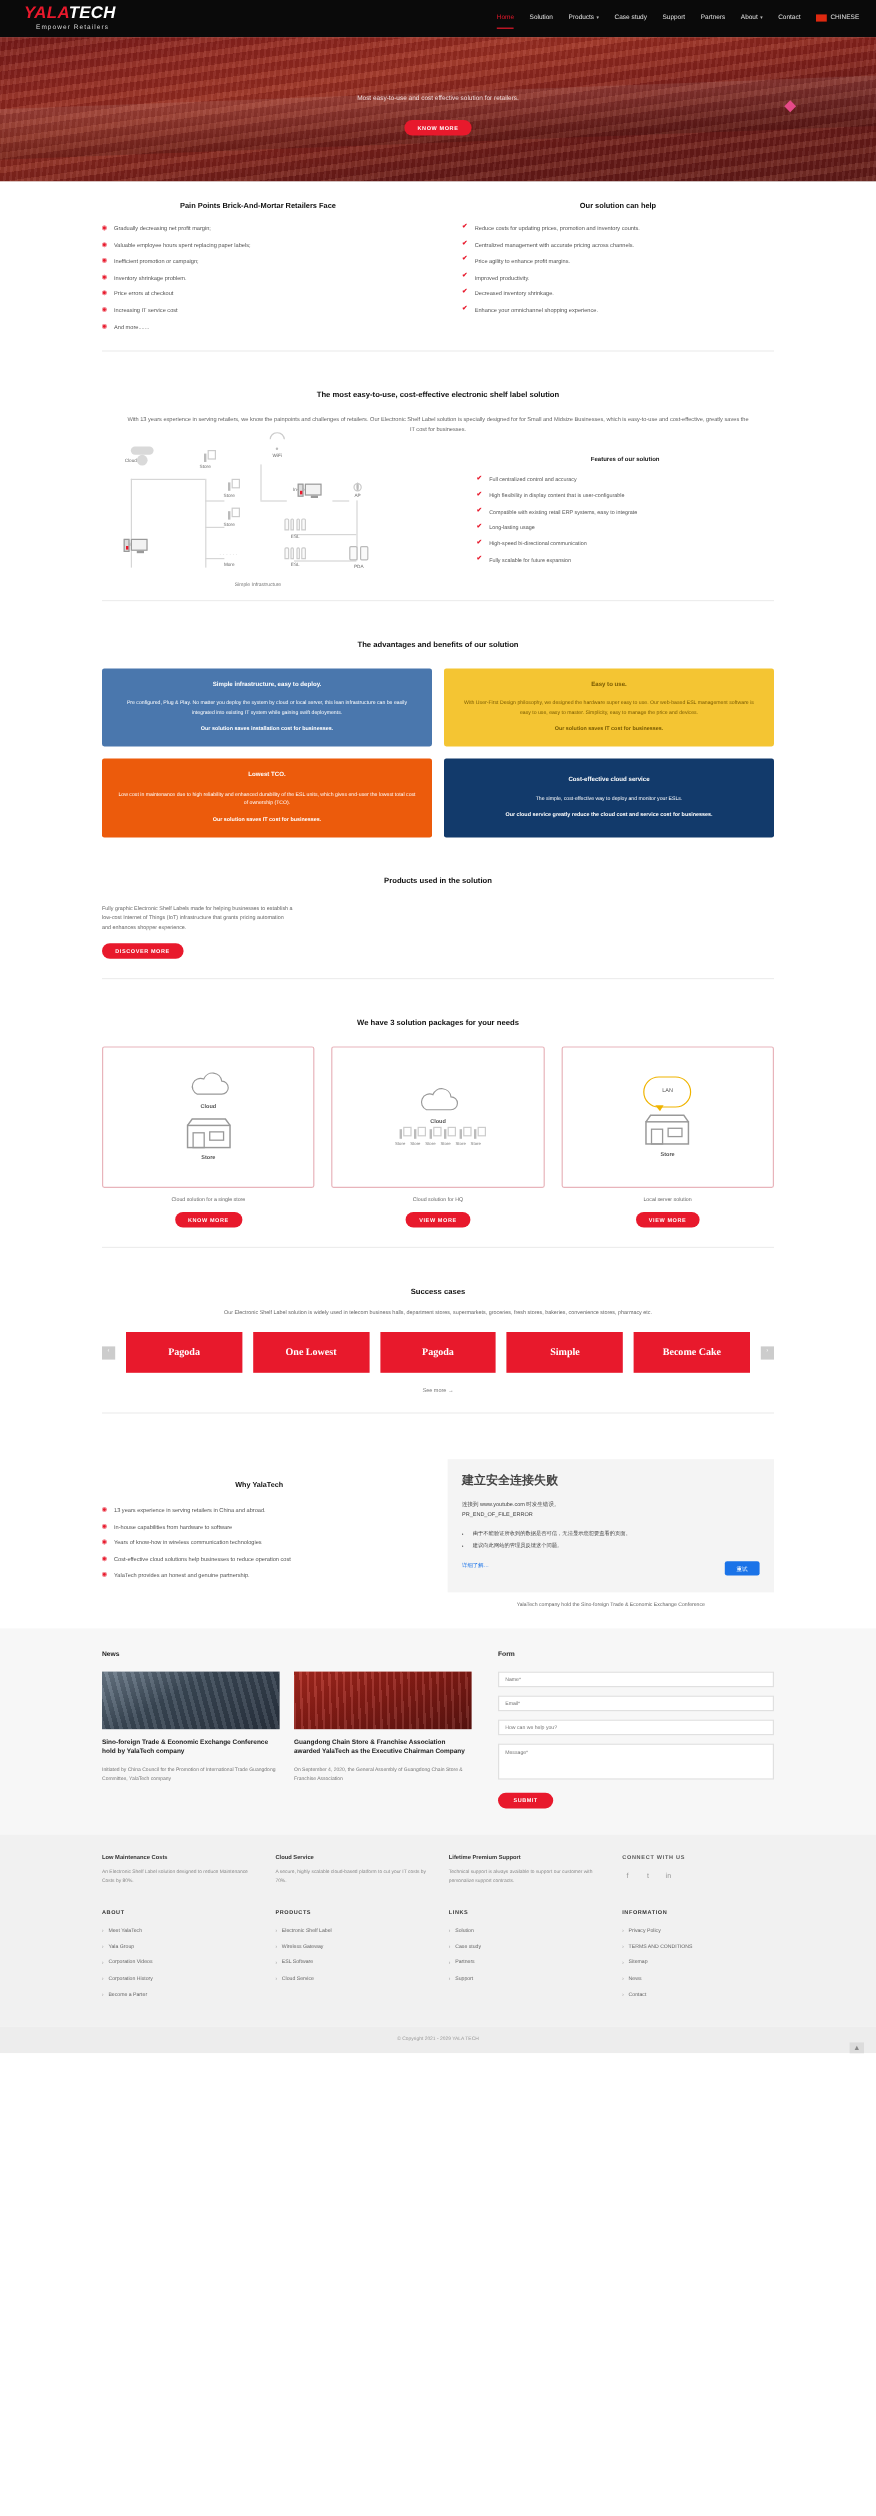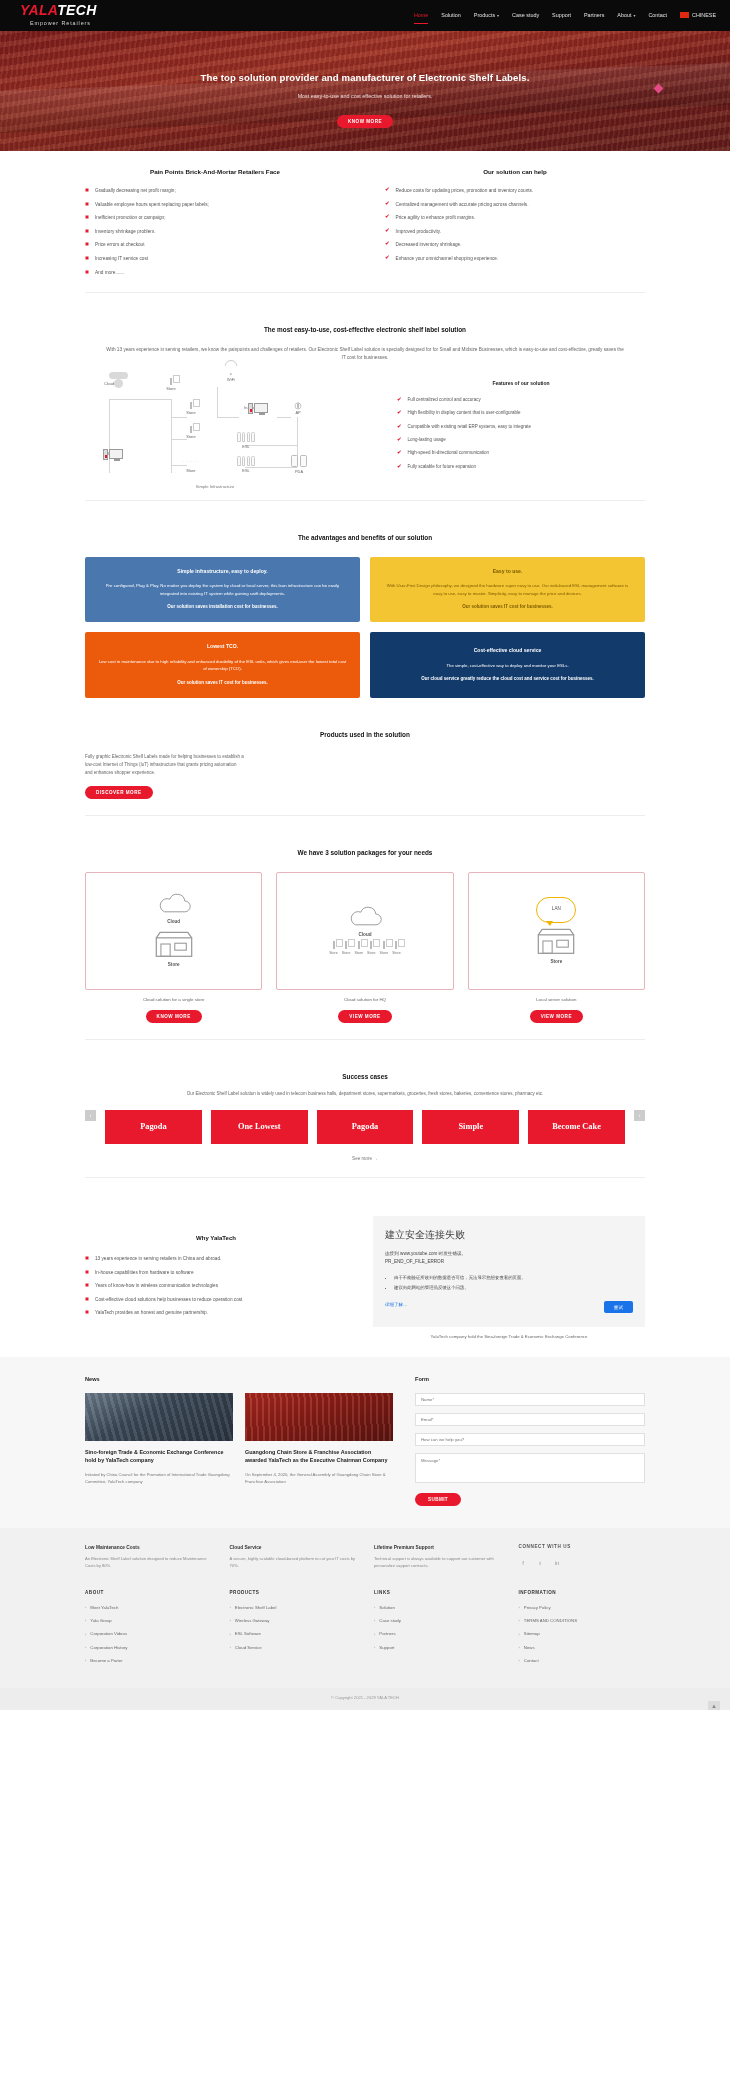--- a/index.html
+++ b/index.html
@@ -172,34 +172,34 @@
     background:repeating-linear-gradient(90deg,#fff 0 2.6px,#ccc 2.6px 3.2px); }
   .mini-store .ic::after { content:""; position:absolute; left:2px; bottom:1.5px; width:5px; height:6px; border:.6px solid #ccc; }
   .mini-store .t { font-size:3.6px; color:#777; margin-top:1px; }
   .lan-bubble { width:40px; height:26px; border:1.1px solid #f0b400; border-radius:13px;
     display:flex; align-items:center; justify-content:center; font-size:4.6px; color:#555; position:relative; }
   .lan-bubble::after{content:"";position:absolute;left:9px;bottom:-4px;width:0;height:0;
     border-left:4px solid transparent;border-right:3px solid transparent;border-top:5px solid #f0b400;}
 
   
   .cases-sub { text-align:center; font-size:4.5px; color:#666; margin-top:10px; }
-  .case-row { display:flex; gap:9px; margin-top:12px; align-items:flex-start; justify-content:center; }
+  .case-row { display:flex; gap:9px; margin-top:12px; align-items:center; justify-content:center; }
   .case-logo { flex:1; height:34px; background:#e8192c; color:#fff; display:flex;
     align-items:center; justify-content:center; font-size:8.4px; font-weight:bold; font-family:"Liberation Serif", serif; }
   .case-arrow { width:11px; height:11px; background:#ccc; color:#fff; font-size:5px;
     display:flex; align-items:center; justify-content:center; flex:0 0 auto; cursor:pointer; }
   .see-more { text-align:center; font-size:4.6px; color:#777; margin-top:12px; }
 
   
   .why-row { display:flex; gap:26px; margin-top:6px; align-items:center; }
   .why-left { flex:1; }
   .why-left h3 { text-align:center; font-size:6px; font-weight:bold; color:#111; margin-bottom:12px; }
   .why-right { flex:0 0 272px; }
   .err-box { background:#f4f4f4; padding:11px 12px 14px; }
-  .err-box h4 { font-size:10px; color:#444; font-weight:normal; margin-bottom:8px; }
+  .err-box h4 { font-size:10px; color:#444; font-weight:bold; margin-bottom:8px; }
   .err-box .m { font-size:4.6px; color:#444; line-height:1.7; }
   .err-box ul { margin:8px 0 0 9px; }
   .err-box li { font-size:4.4px; color:#444; line-height:1.7; margin-bottom:3px; }
   .err-box .more { color:#1a73e8; font-size:4.5px; margin-top:8px; display:inline-block; }
   .err-btn { float:right; background:#1a73e8; color:#fff; font-size:4.6px; padding:3.5px 10px;
     border:none; border-radius:2px; cursor:pointer; font-family:inherit; margin-top:7px; }
   .err-cap { text-align:center; font-size:4.3px; color:#666; margin-top:7px; }
 
   
   .news-sec { background:#f7f7f7; padding:18px 0 22px; }
@@ -268,21 +268,20 @@
     <a class="cn">
       <span class="cn-flag"></span>
       <span>CHINESE</span>
     </a>
   </div>
 </div>
 
 <div class="hero">
   <div class="diamond"></div>
   <div class="hero-inner">
-    <h1>The top solution provider and manufacturer of Electronic Shelf Labels.</h1>
     <p>Most easy-to-use and cost effective solution for retailers.</p>
     <button class="btn-red">KNOW MORE</button>
   </div>
 </div>
 
 <div class="sec">
   <div class="wrap pains">
     <div class="col">
       <h3>Pain Points Brick-And-Mortar Retailers Face</h3>
       <ul class="blist">

